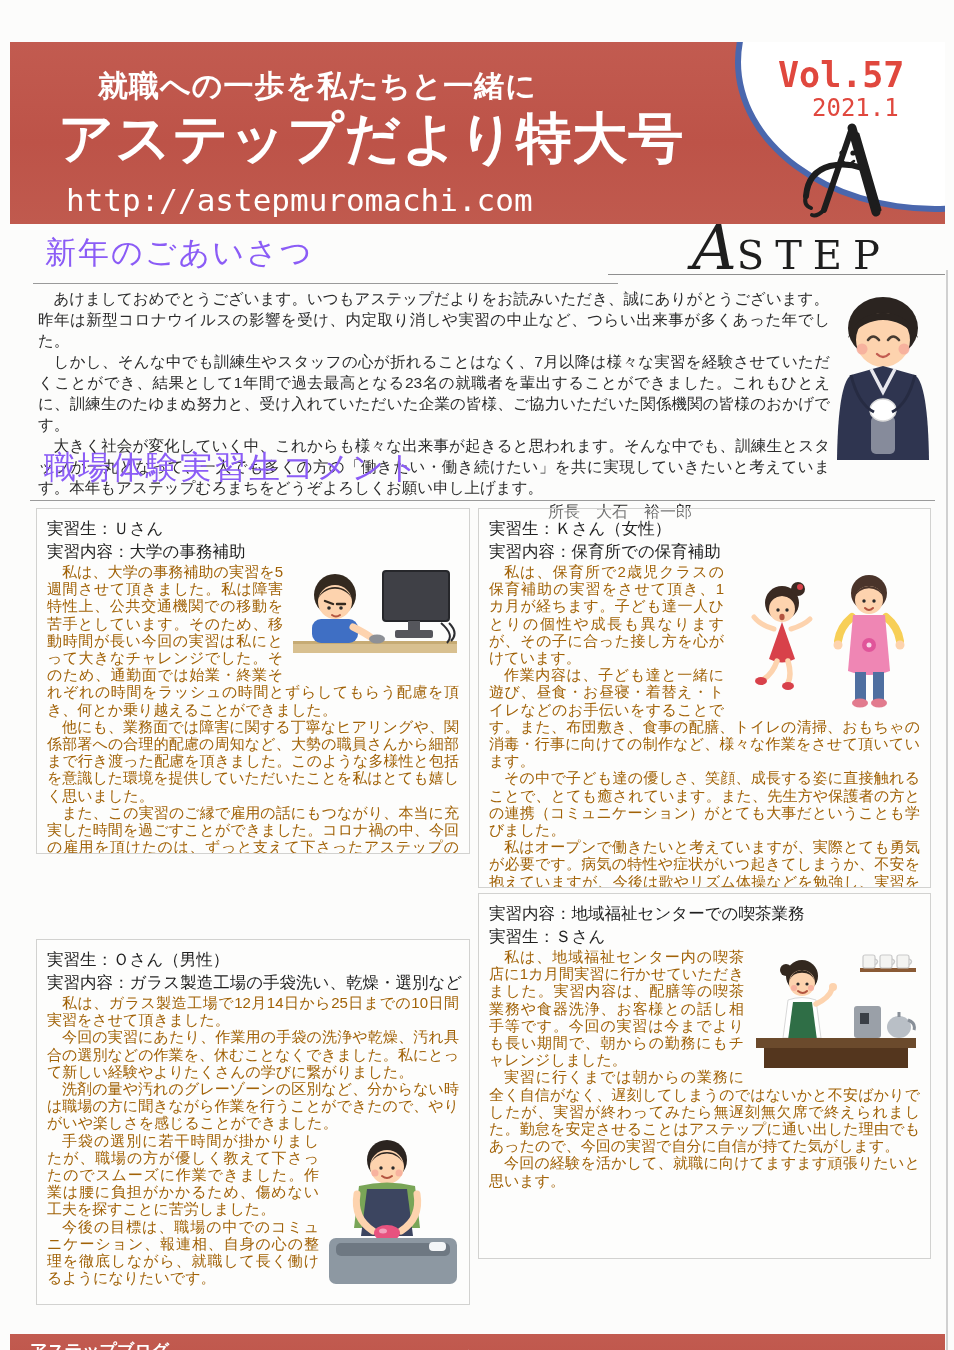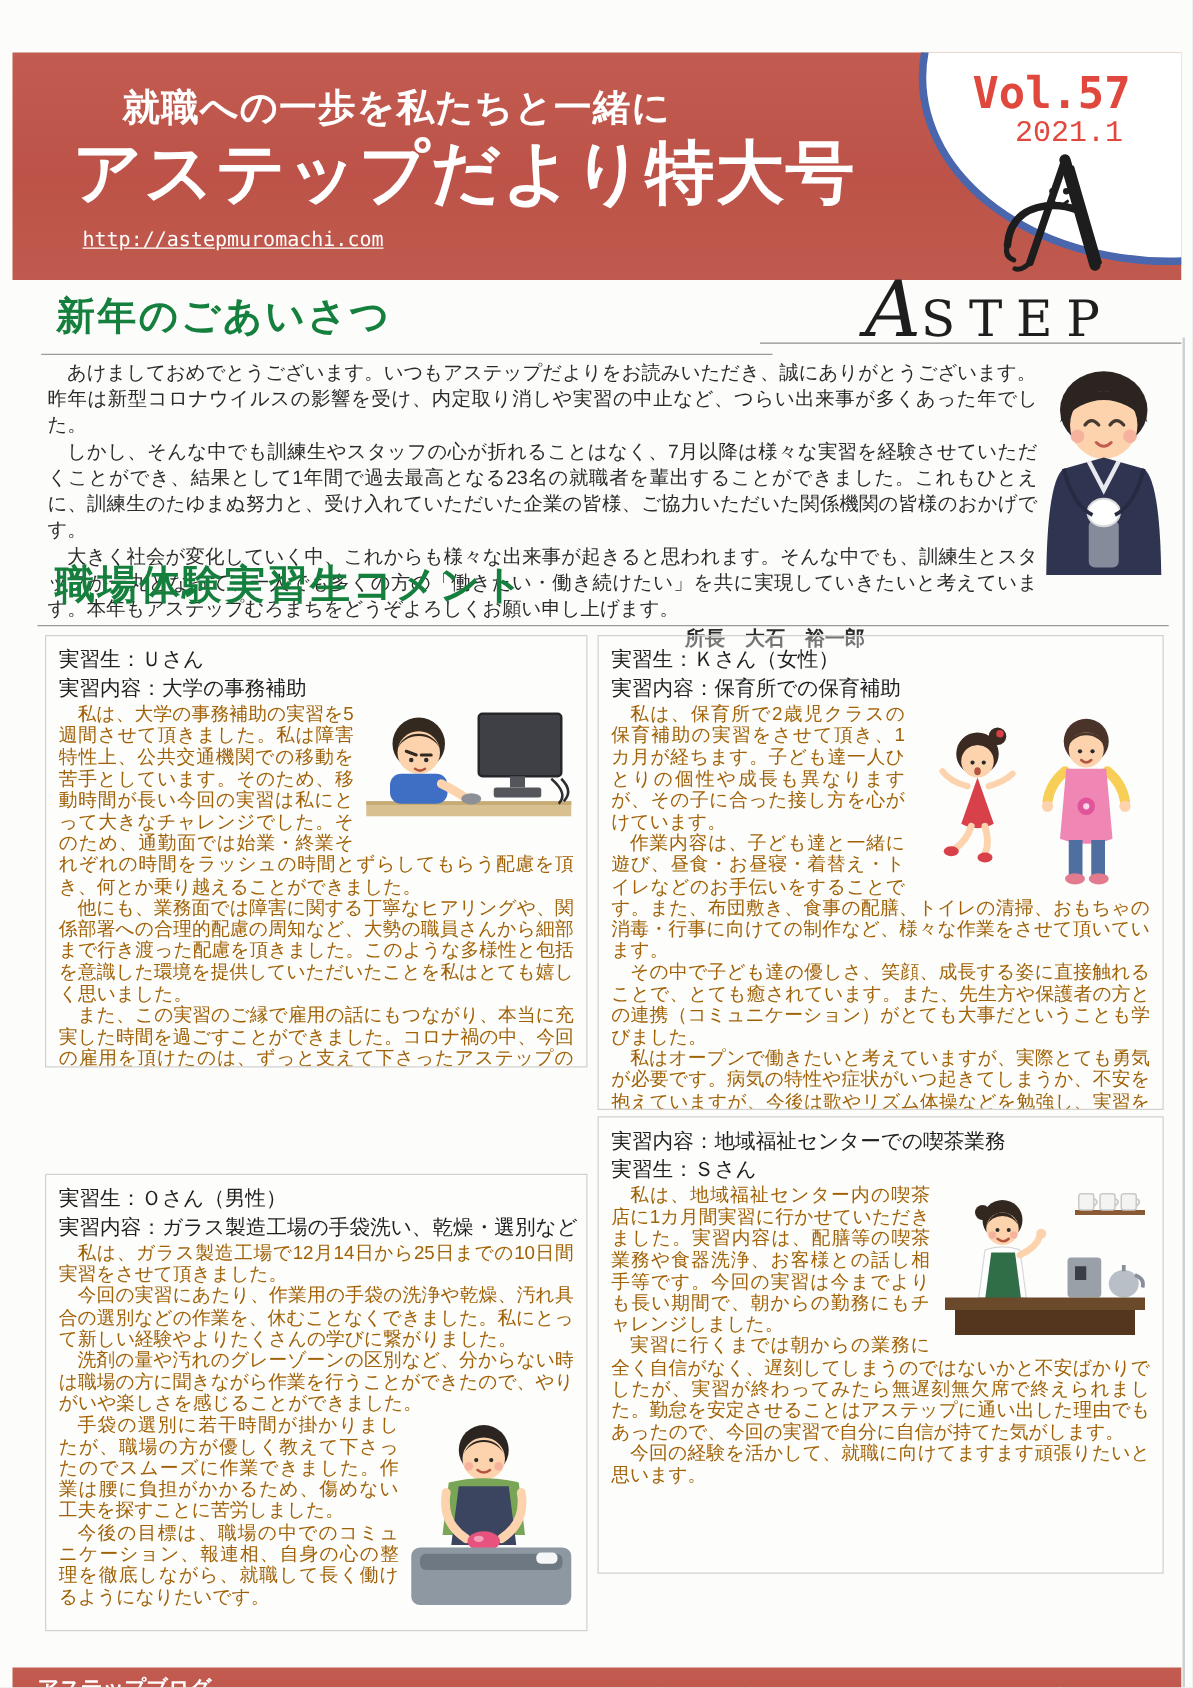--- a/index.html
+++ b/index.html
@@ -17,41 +17,41 @@
     background:#bf564c;
     background:linear-gradient(180deg,#c25b50 0%, #bd5348 55%, #c05a4e 100%);
     overflow:hidden;
   }
   .banner-ellipse {
     position:absolute; left:725px; top:-130px; width:400px; height:300px;
     background:#ffffff; border:6px solid #4a67ad; border-radius:50%;
   }
   .tagline { position:absolute; left:88px; top:24px; font-size:30px; font-weight:bold; color:#fff; letter-spacing:1px; }
   .nl-title { position:absolute; left:48px; top:60px; font-size:55px; font-weight:bold; color:#fff; letter-spacing:1px; }
-  .nl-url { position:absolute; left:56px; top:140px; font-size:16px; color:#fff; font-family:"DejaVu Sans Mono", monospace;text-decoration:underline; }
+  .nl-url { position:absolute; left:56px; top:140px; font-size:31px; color:#fff; font-family:"DejaVu Sans Mono", monospace; }
   .vol { position:absolute; left:778px; top:55px; font-size:35px; font-weight:bold; color:#e0483e; font-family:"DejaVu Sans Mono", monospace; }
   .issue-date { position:absolute; left:812px; top:94px; font-size:24px; color:#e0483e; font-family:"DejaVu Sans Mono", monospace; }
   .mascot { position:absolute; left:800px; top:120px; width:95px; height:100px; }
 
   
   .astep-logo { position:absolute; left:692px; top:222px; }
   .logo-a { font-family:"DejaVu Serif", serif; font-style:italic; font-size:62px; line-height:52px; color:#1e1e1e; }
   .logo-step { font-family:"DejaVu Serif", serif; font-size:40px; letter-spacing:11px; color:#1e1e1e; }
   .logo-rule { position:absolute; left:608px; top:274px; width:337px; height:1px; background:#8f8f8f; }
-  .sec-heading { position:absolute; font-weight:bold; color:#15803d; letter-spacing:2px; }
+  .sec-heading { position:absolute; font-weight:normal; color:#8b5cf6; letter-spacing:2px; }
   .greet-heading { left:45px; top:232px; font-size:31px; }
   .greet-rule { position:absolute; left:33px; top:283px; width:585px; height:1px; background:#9a9a9a; }
   .comments-heading { left:44px; top:446px; font-size:32px; }
   .comments-rule { position:absolute; left:30px; top:500px; width:905px; height:1px; background:#9a9a9a; }
 
   
   .greet-text { position:absolute; left:38px; top:288px; width:792px; font-size:15.5px; line-height:21px; text-align:justify; color:#2b2b2b; }
   .greet-text p { text-indent:1em; }
   .greet-text p.noindent { text-indent:0; }
-  .signature { text-align:right; padding-right:138px; margin-top:3px; font-size:16px;font-weight:bold; }
+  .signature { text-align:right; padding-right:138px; margin-top:3px; font-size:16px; }
   .kimono-man { position:absolute; left:824px; top:292px; width:118px; height:170px; }
 
   
   .trainee { position:absolute; border:1px solid #d2d2d0; padding:8px 10px 6px 10px; overflow:hidden; background:rgba(255,255,255,.35); }
   .t-u { left:36px;  top:508px; width:434px; height:346px; }
   .t-k { left:478px; top:508px; width:453px; height:380px; }
   .t-o { left:36px;  top:939px; width:434px; height:366px; }
   .t-s { left:478px; top:893px; width:453px; height:366px; }
   .t-label { font-size:16.5px; line-height:23px; color:#1f1f1f; white-space:nowrap; }
   .trainee p { font-size:15px; line-height:17.2px; text-align:justify; text-indent:1em; color:#a16207; }
@@ -77,21 +77,21 @@
 
 <div class="page">
   <div class="scan-edge"></div>
 
   <div class="banner">
     <div class="banner-ellipse"></div>
     <div class="tagline">就職への一歩を私たちと一緒に</div>
     <div class="nl-title">アステップだより特大号</div>
     <div class="nl-url">http://astepmuromachi.com</div>
     <div class="vol" style="position:absolute; left:768px; top:13px;">Vol.57</div>
-    <div class="issue-date" style="position:absolute; left:802px; top:52px;font-family:Liberation Mono, monospace;">2021.1</div>
+    <div class="issue-date" style="position:absolute; left:802px; top:52px;">2021.1</div>
     <div class="mascot" style="left:790px; top:78px;">
       <svg viewBox="0 0 95 100" aria-hidden="true">
         <g stroke="#1d1d1d" stroke-linecap="round" fill="none">
           <path d="M52,8 L24,90" stroke-width="6"></path>
           <path d="M52,8 L76,92" stroke-width="9"></path>
           <path d="M58,14 L80,90" stroke-width="3"></path>
           <path d="M6,76 Q8,52 30,46 Q46,42 62,48" stroke-width="6"></path>
           <path d="M6,76 q-3,9 5,12" stroke-width="4"></path>
           <path d="M24,90 q-7,7 -12,5" stroke-width="4"></path>
         </g>

